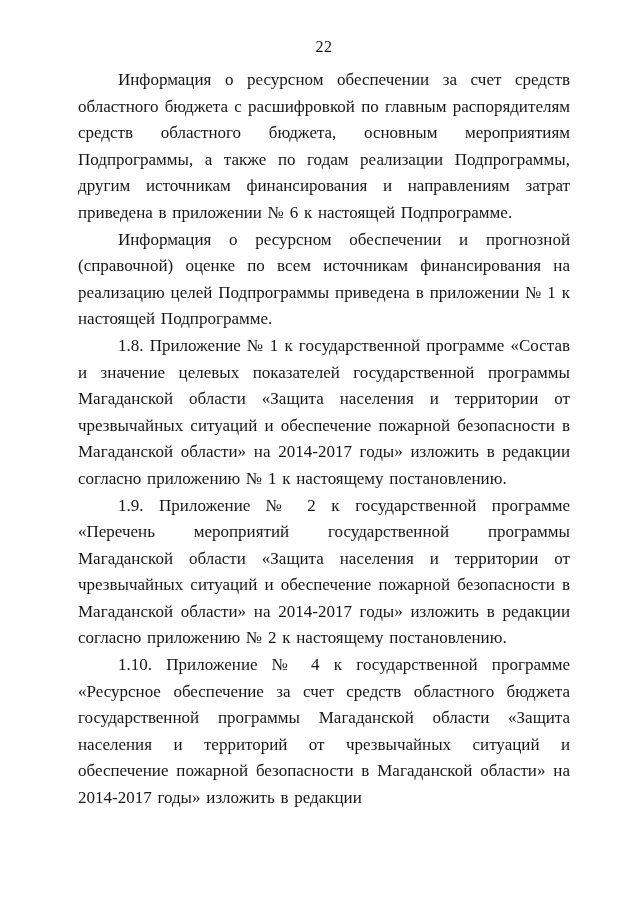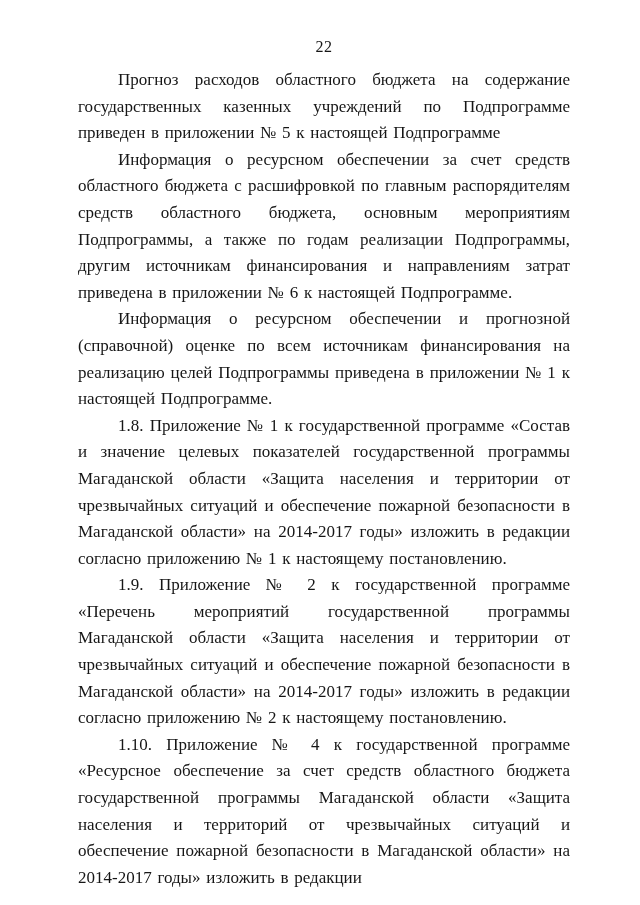--- a/index.html
+++ b/index.html
@@ -42,20 +42,19 @@
     padding: 0;
     text-indent: 40px;
   }
 </style>
 </head>
 <body>
 
 <div class="page">
   <div class="page-number">22</div>
   <div class="doc-body">
-    <p>Прогноз расходов областного бюджета на содержание государственных казенных учреждений по Подпрограмме приведен в приложении № 5 к настоящей Подпрограмме</p>
     <p>Информация о ресурсном обеспечении за счет средств областного бюджета с расшифровкой по главным распорядителям средств областного бюджета, основным мероприятиям Подпрограммы, а также по годам реализации Подпрограммы, другим источникам финансирования и направлениям затрат приведена в приложении № 6 к настоящей Подпрограмме.</p>
     <p>Информация о ресурсном обеспечении и прогнозной (справочной) оценке по всем источникам финансирования на реализацию целей Подпрограммы приведена в приложении № 1 к настоящей Подпрограмме.</p>
     <p>1.8. Приложение № 1 к государственной программе «Состав и значение целевых показателей государственной программы Магаданской области «Защита населения и территории от чрезвычайных ситуаций и обеспечение пожарной безопасности в Магаданской области» на 2014-2017 годы» изложить в редакции согласно приложению № 1 к настоящему постановлению.</p>
     <p>1.9. Приложение № 2 к государственной программе «Перечень мероприятий государственной программы Магаданской области «Защита населения и территории от чрезвычайных ситуаций и обеспечение пожарной безопасности в Магаданской области» на 2014-2017 годы» изложить в редакции согласно приложению № 2 к настоящему постановлению.</p>
     <p>1.10. Приложение № 4 к государственной программе «Ресурсное обеспечение за счет средств областного бюджета государственной программы Магаданской области «Защита населения и территорий от чрезвычайных ситуаций и обеспечение пожарной безопасности в Магаданской области» на 2014-2017 годы» изложить в редакции</p>
   </div>
 </div>
 
 </body></html>

